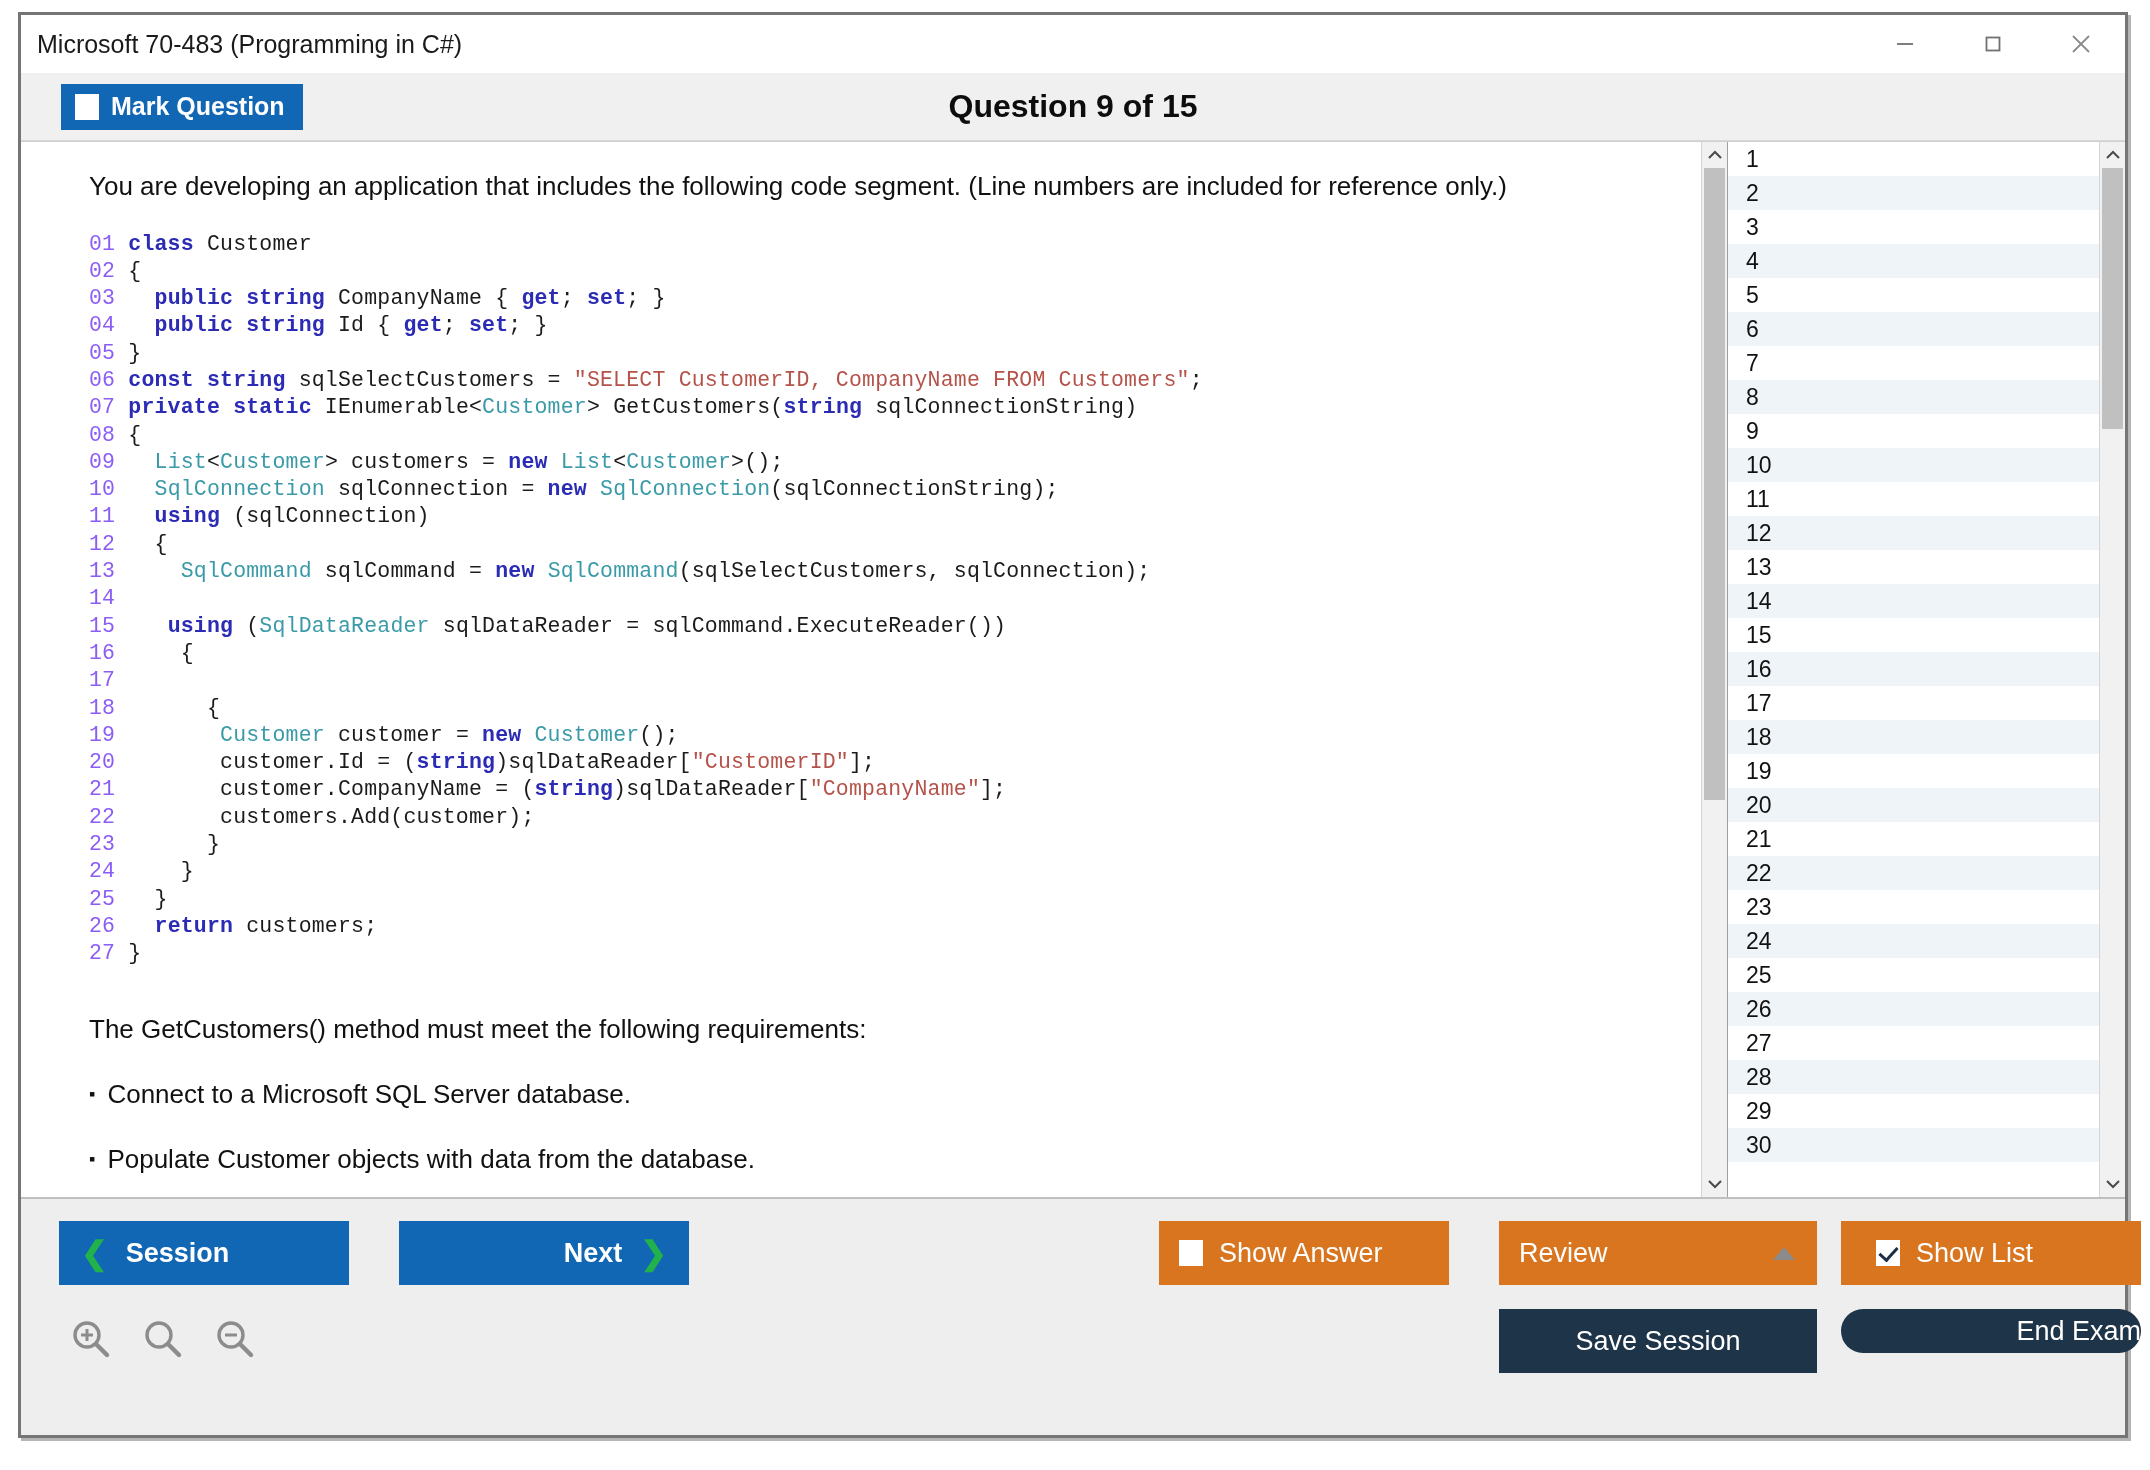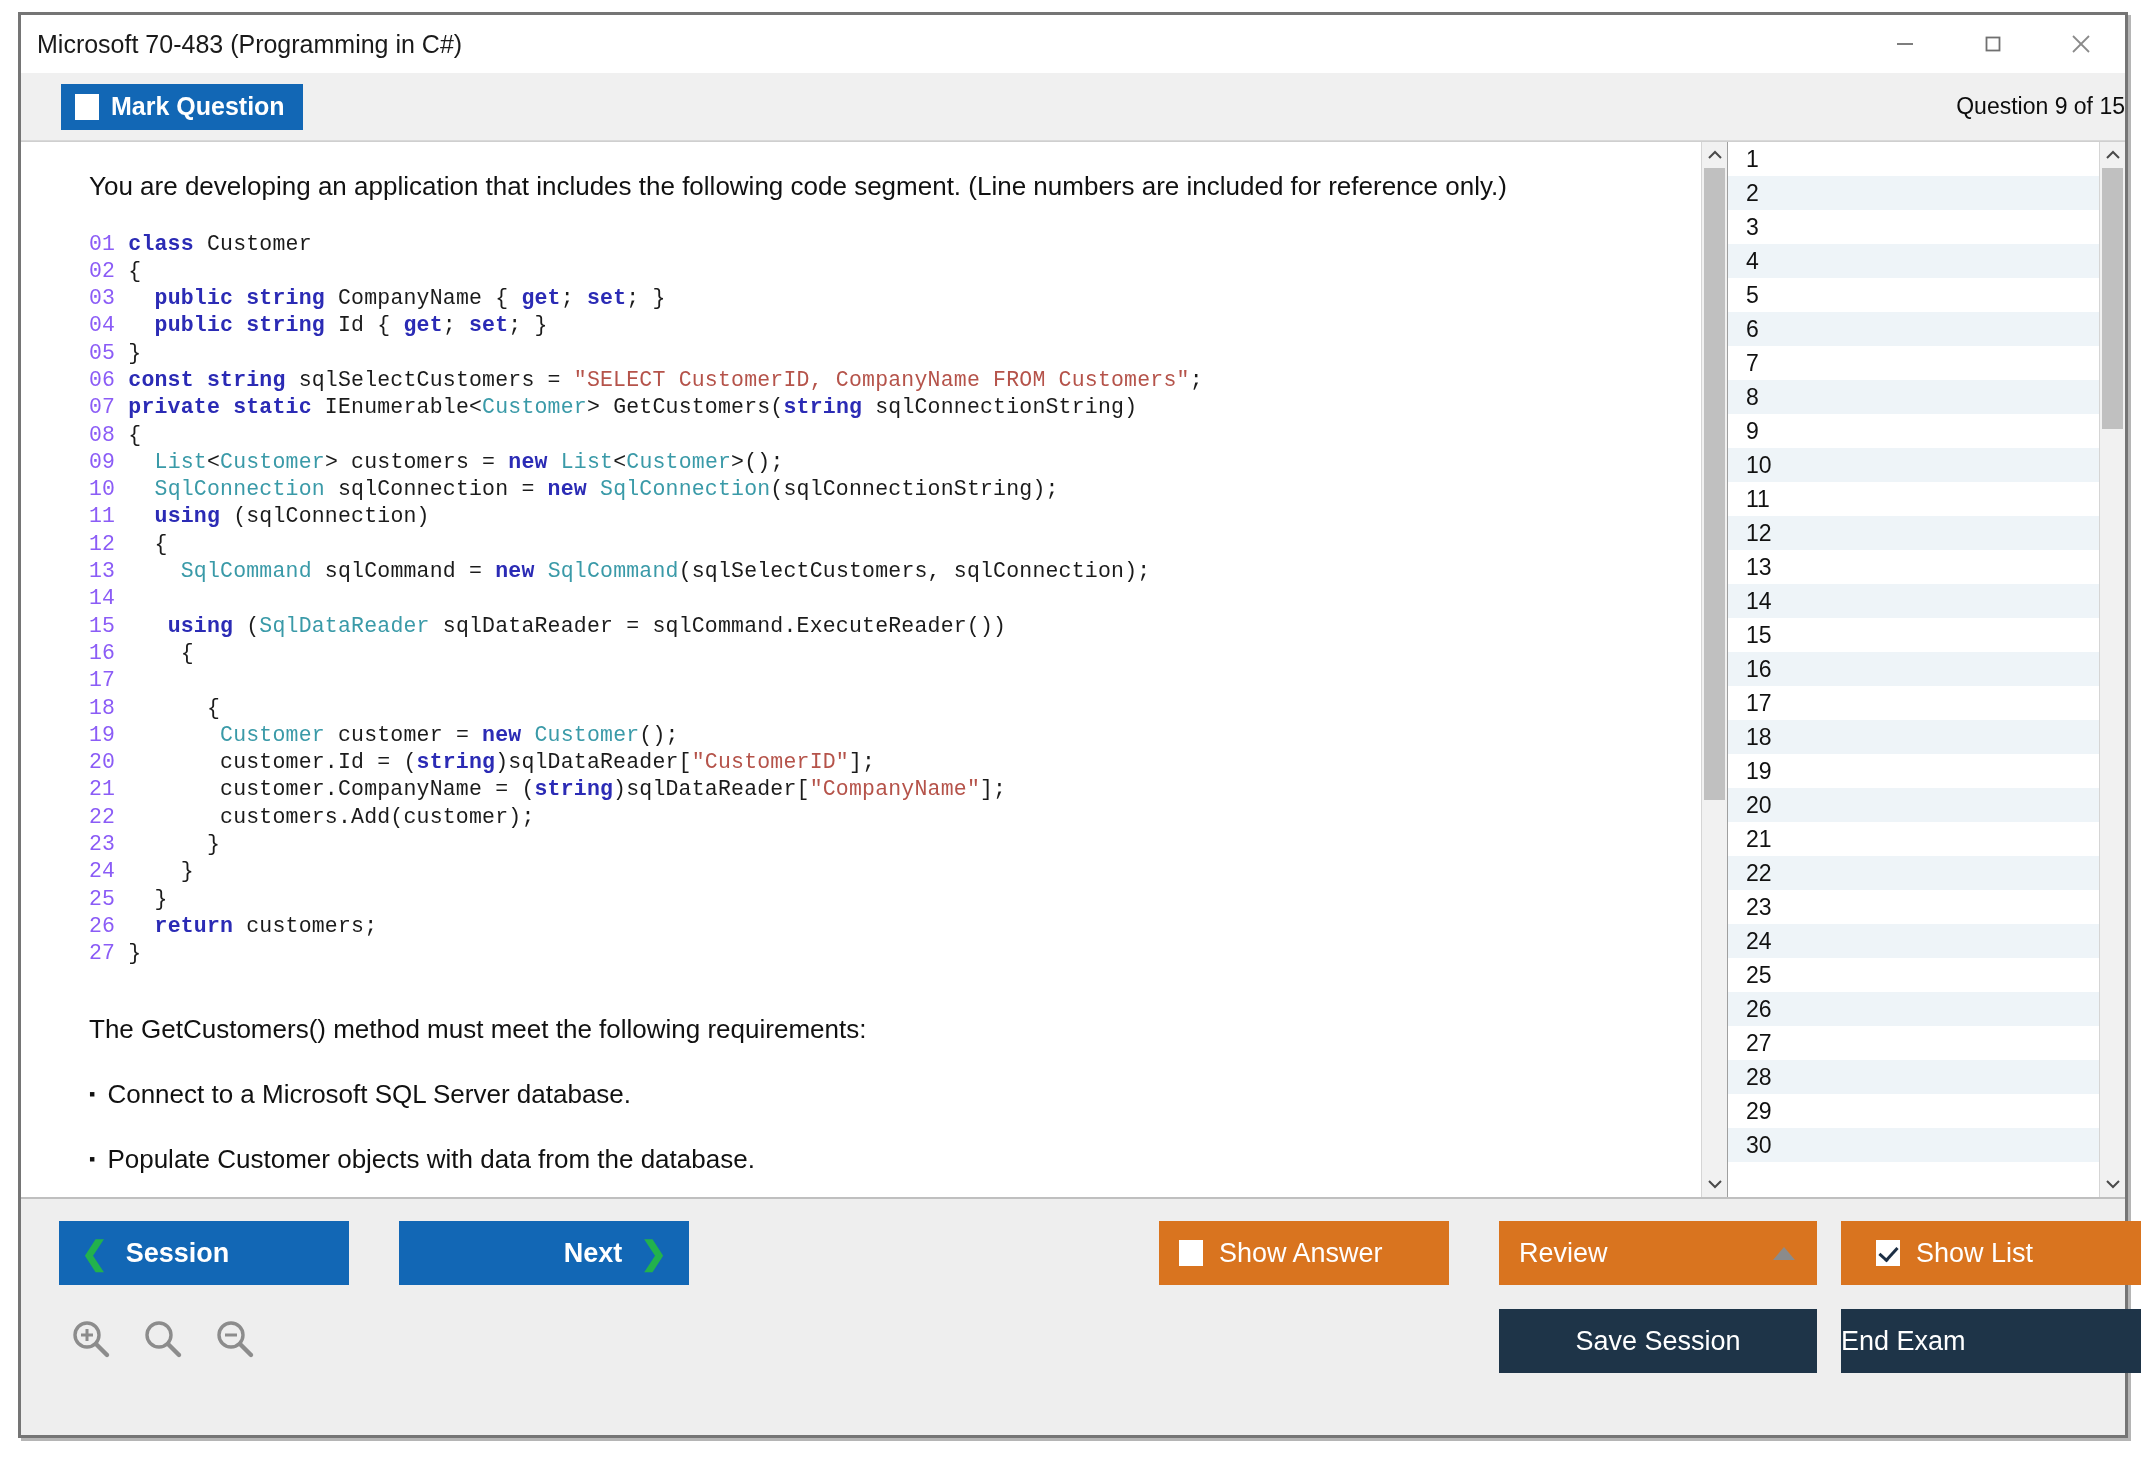--- a/index.html
+++ b/index.html
@@ -84,23 +84,23 @@
     position: absolute;
     left: 7px; top: 3px;
     width: 8px; height: 15px;
     border: solid #1c2f45;
     border-width: 0 3.5px 3.5px 0;
     transform: rotate(42deg);
   }
   #question-counter {
     position: absolute;
     left: 0; right: 0;
-    text-align: right;
-    font-size: 23px;
-    font-weight: normal;
+    text-align: center;
+    font-size: 32px;
+    font-weight: bold;
     color: #0d0d0d;
     pointer-events: none;
   }
 
   
   #body-split {
     flex: 1 1 auto;
     display: flex;
     min-height: 0;
     background: #ffffff;
@@ -272,22 +272,22 @@
     width: 0; height: 0;
     border-left: 11px solid transparent;
     border-right: 11px solid transparent;
     border-bottom: 13px solid #8b8b8b;
   }
   #btn-show-list   { left: 1820px; top: 22px; width: 300px; height: 64px;
                      padding-left: 35px; gap: 16px; }
 
   #btn-save-session { left: 1478px; top: 110px; width: 318px; height: 64px;
                       justify-content: center; }
-  #btn-end-exam     { left: 1820px; top: 110px; width: 300px; height: 64px;
-                      justify-content: flex-start; }
+  #btn-end-exam     { left: 1820px; top: 110px; width: 300px; height: 44px;
+                      justify-content: flex-end; border-radius: 24px; }
 
   #zoom-controls {
     position: absolute;
     left: 48px; top: 118px;
     display: flex;
     gap: 28px;
     align-items: center;
   }
   .zoom-icon { cursor: pointer; display: block; }
 </style>

